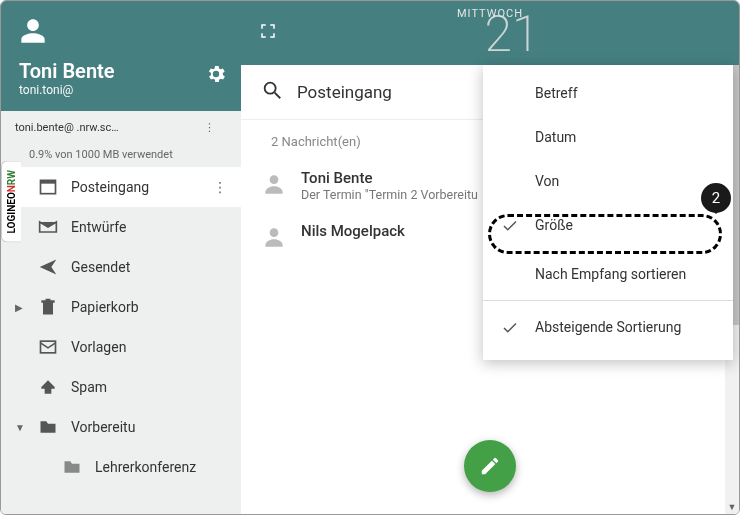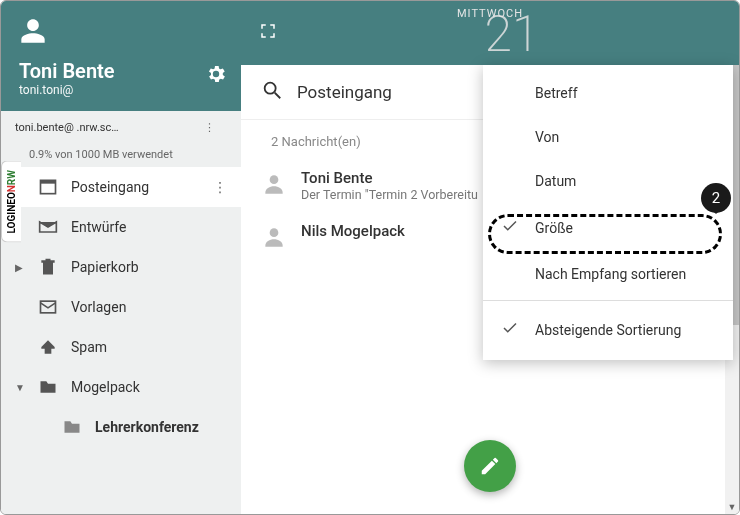--- a/index.html
+++ b/index.html
@@ -18,41 +18,41 @@
   .account-row .more { color: #666; }
   .storage { font-size: 11px; color: #666; padding: 4px 16px 6px 28px; }
   .folders { flex: 1; overflow: auto; }
   .folder { display: flex; align-items: center; padding: 10px 10px 10px 14px; font-size: 14px; color: #333; cursor: pointer; gap: 12px; }
   .folder .arrow { width: 10px; color: #666; font-size: 10px; }
   .folder .icon { width: 22px; display: flex; justify-content: center; }
   .folder .icon svg { width: 20px; height: 20px; fill: #555; }
   .folder .label { flex: 1; }
   .folder.active { background: #fff; }
   .folder .more { color: #666; padding: 0 4px; }
-  .folder.sub { padding-left: 60px; font-weight: bold; }
+  .folder.sub { padding-left: 60px; }
   .folder.sub .icon svg { fill: #888; }
   .main { flex: 1; display: flex; flex-direction: column; position: relative; }
   .topbar { background: #467f80; height: 64px; display: flex; align-items: center; padding: 0 18px; color: #e5e5e5; position: relative; }
   .topbar .fullscreen svg { width: 18px; height: 18px; fill: #fff; }
   .topbar .day { position: absolute; left: 50%; top: 6px; transform: translateX(-50%); font-size: 11px; letter-spacing: 1px; }
   .topbar .daynum { position: absolute; left: 50%; top: 4px; transform: translateX(-10%); font-size: 50px; font-weight: 200; opacity: 0.85; text-align: right; }
   .search-row { display: flex; align-items: center; padding: 14px 20px; gap: 14px; border-bottom: 1px solid #eee; }
   .search-row .sicon svg { width: 22px; height: 22px; fill: #333; }
   .search-row .title { flex: 1; font-size: 17px; color: #333; }
   .search-row .filter svg { width: 20px; height: 20px; fill: #333; }
   .count { font-size: 13px; color: #888; padding: 14px 20px 10px 30px; }
   .messages { padding: 0 20px; }
   .msg { display: flex; align-items: flex-start; gap: 14px; padding: 10px 0; }
   .msg .avatar svg { width: 26px; height: 26px; fill: #bbb; margin-top:2px; }
   .msg .text .from { font-size: 15px; color: #333; font-weight: 500; }
   .msg .text .subject { font-size: 12.5px; color: #777; }
   .fab { position: absolute; bottom: 22px; left: 50%; transform: translateX(-50%); width: 52px; height: 52px; border-radius: 50%; background: #43a047; display: flex; align-items: center; justify-content: center; box-shadow: 0 3px 8px rgba(0,0,0,0.3); }
   .fab svg { width: 22px; height: 22px; fill: #fff; }
   .sort-menu { position: absolute; right: 6px; top: 64px; width: 250px; background: #fff; box-shadow: 0 3px 14px rgba(0,0,0,0.25); z-index: 10; padding: 6px 0; }
-  .sort-menu .item { display: flex; align-items: center; padding: 14px 18px; font-size: 14px; color: #333; cursor: pointer; gap: 16px; }
+  .sort-menu .item { display: flex; align-items: flex-start; padding: 14px 18px; font-size: 14px; color: #333; cursor: pointer; gap: 16px; }
   .sort-menu .item .chk { width: 18px; }
   .sort-menu .item .chk svg { width: 18px; height: 18px; stroke: #555; fill: none; stroke-width: 2; }
   .sort-menu .divider { height: 1px; background: #ddd; margin: 4px 0; }
   .highlight-ring { position: absolute; border: 3.5px dashed #000; border-radius: 22px; pointer-events: none; z-index: 20; }
   .badge { position: absolute; width: 30px; height: 30px; border-radius: 50%; background: #1a1a1a; color: #fff; display: flex; align-items: center; justify-content: center; font-size: 15px; z-index: 21; }
   .badge::after { content:""; position:absolute; bottom:-6px; left:50%; transform:translateX(-50%); border:5px solid transparent; border-top-color:#1a1a1a; }
   .side-tab { position: absolute; left: 0; top: 160px; background: #fff; border: 1px solid #ccc; border-left: none; border-radius: 0 6px 6px 0; padding: 8px 4px; writing-mode: vertical-rl; transform: rotate(180deg); font-size: 10px; font-weight: 700; z-index: 5; }
   .side-tab .l1 { color: #000; }
   .side-tab .l2 { color: #d32f2f; }
   .side-tab .l3 { color: #2e7d32; }
@@ -105,20 +105,29 @@
         <span class="arrow"></span>
         <span class="icon">
             <svg viewBox="0 0 24 24">
               <path d="M2 6l10 6 10-6v12H2z" fill="none" stroke="#555" stroke-width="2"></path>
               <path d="M2 6h20L12 12z" fill="#555"></path>
             </svg>
           </span>
         <span class="label">Entwürfe</span>
       </div>
       <div class="folder">
+        <span class="arrow"></span>
+        <span class="icon">
+            <svg viewBox="0 0 24 24">
+              <path d="M2 12l20-9-6 9 6 9z" fill="#555"></path>
+            </svg>
+          </span>
+        <span class="label">Gesendet</span>
+      </div>
+      <div class="folder">
         <span class="arrow">▶</span>
         <span class="icon">
             <svg viewBox="0 0 24 24">
               <path d="M6 7h12v14H6zM4 4h16v3H4zM9 2h6v2H9z" fill="#555"></path>
             </svg>
           </span>
         <span class="label">Papierkorb</span>
       </div>
       <div class="folder">
         <span class="arrow"></span>
@@ -139,21 +148,21 @@
           </span>
         <span class="label">Spam</span>
       </div>
       <div class="folder">
         <span class="arrow">▼</span>
         <span class="icon">
             <svg viewBox="0 0 24 24">
               <path d="M3 5h7l2 3h9v11H3z" fill="#555"></path>
             </svg>
           </span>
-        <span class="label">Mogelpack</span>
+        <span class="label">Vorbereitu</span>
       </div>
       <div class="folder sub">
         <span class="icon">
             <svg viewBox="0 0 24 24">
               <path d="M3 5h7l2 3h9v11H3z" fill="#888"></path>
             </svg>
           </span>
         <span class="label">Lehrerkonferenz</span>
       </div>
     </div>
@@ -211,25 +220,25 @@
         </svg>
     </div>
 
     <div class="sort-menu">
       <div class="item">
           <span class="chk"></span>
           <span>Betreff</span>
         </div>
       <div class="item">
           <span class="chk"></span>
+          <span>Datum</span>
+        </div>
+      <div class="item">
+          <span class="chk"></span>
           <span>Von</span>
-        </div>
-      <div class="item">
-          <span class="chk"></span>
-          <span>Datum</span>
         </div>
       <div class="item">
           <span class="chk"><svg viewBox="0 0 24 24">
               <path d="M4 12l5 5L20 6"></path>
             </svg></span>
           <span>Größe</span>
         </div>
       <div class="item">
           <span class="chk"></span>
           <span>Nach Empfang sortieren</span>

